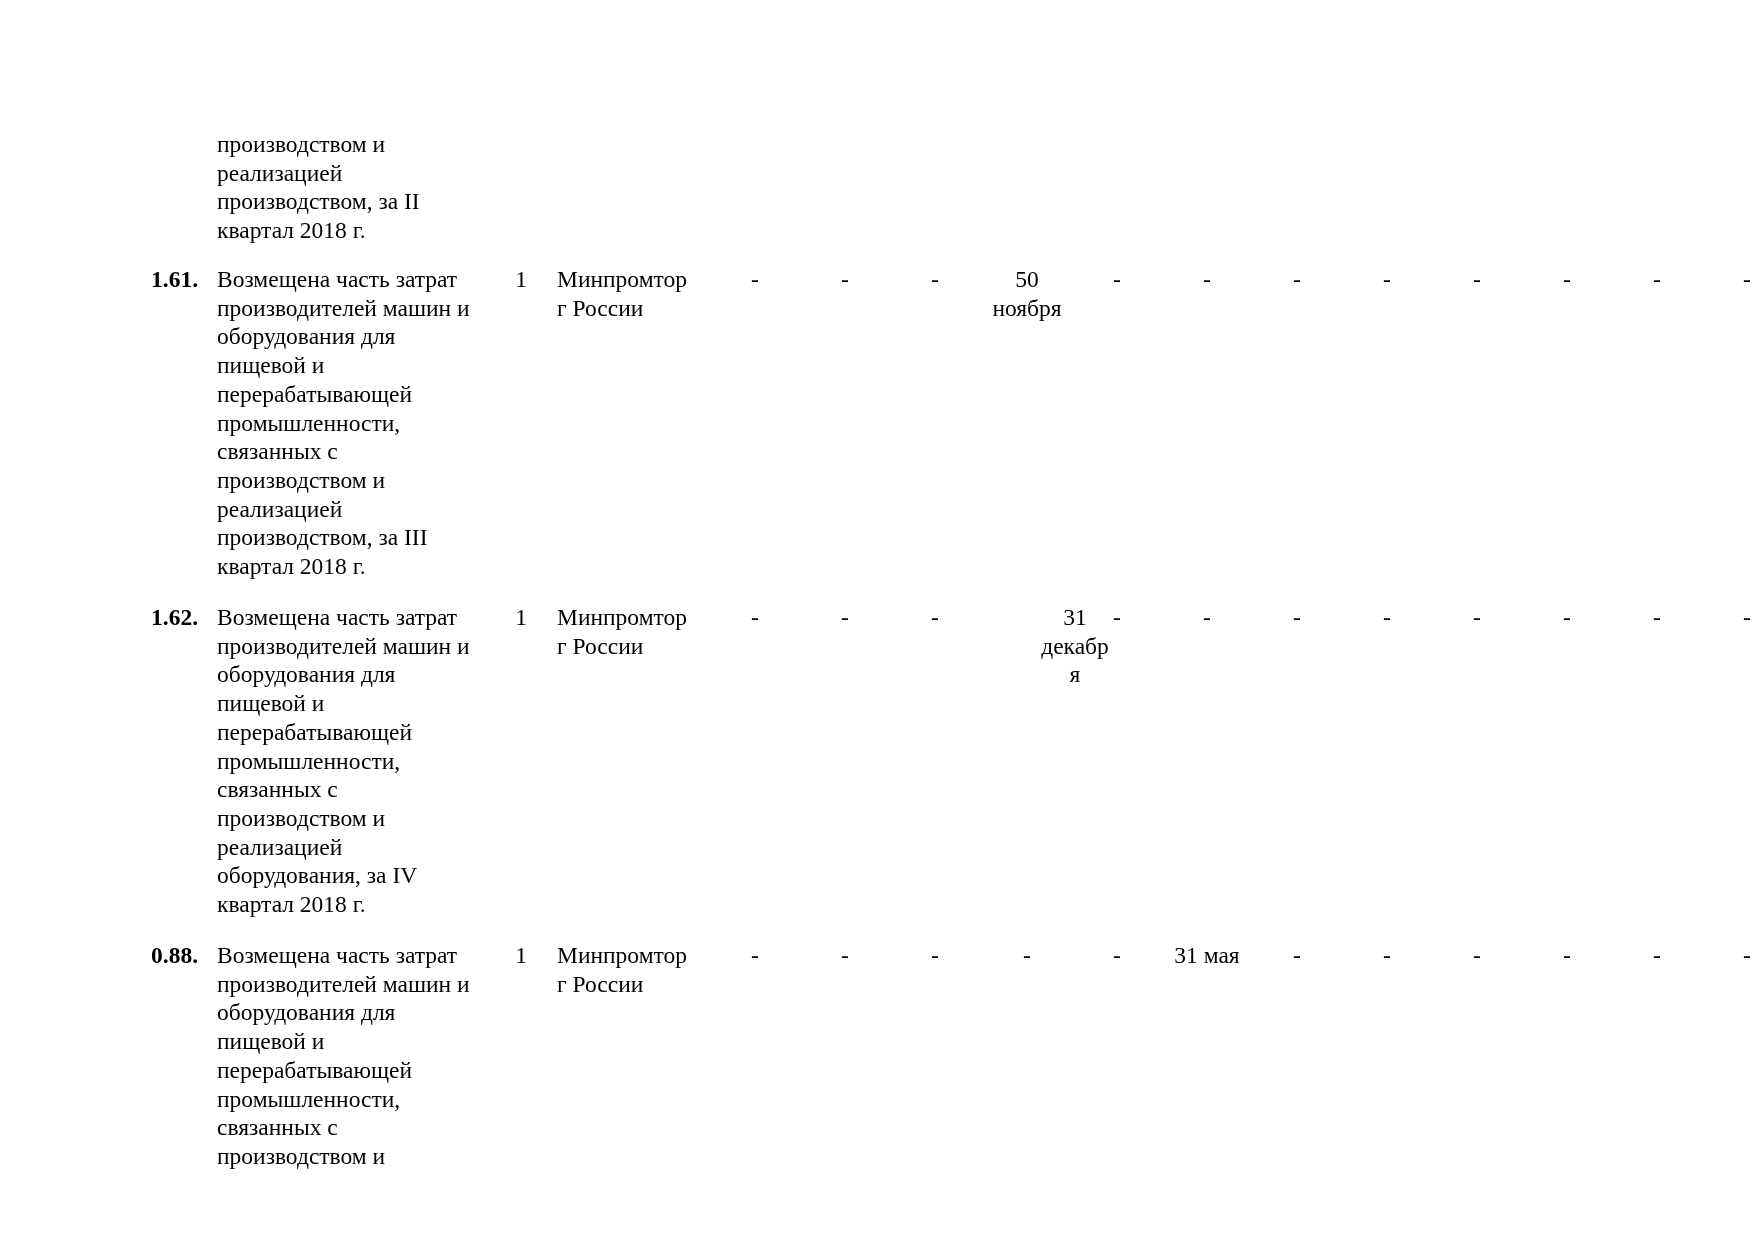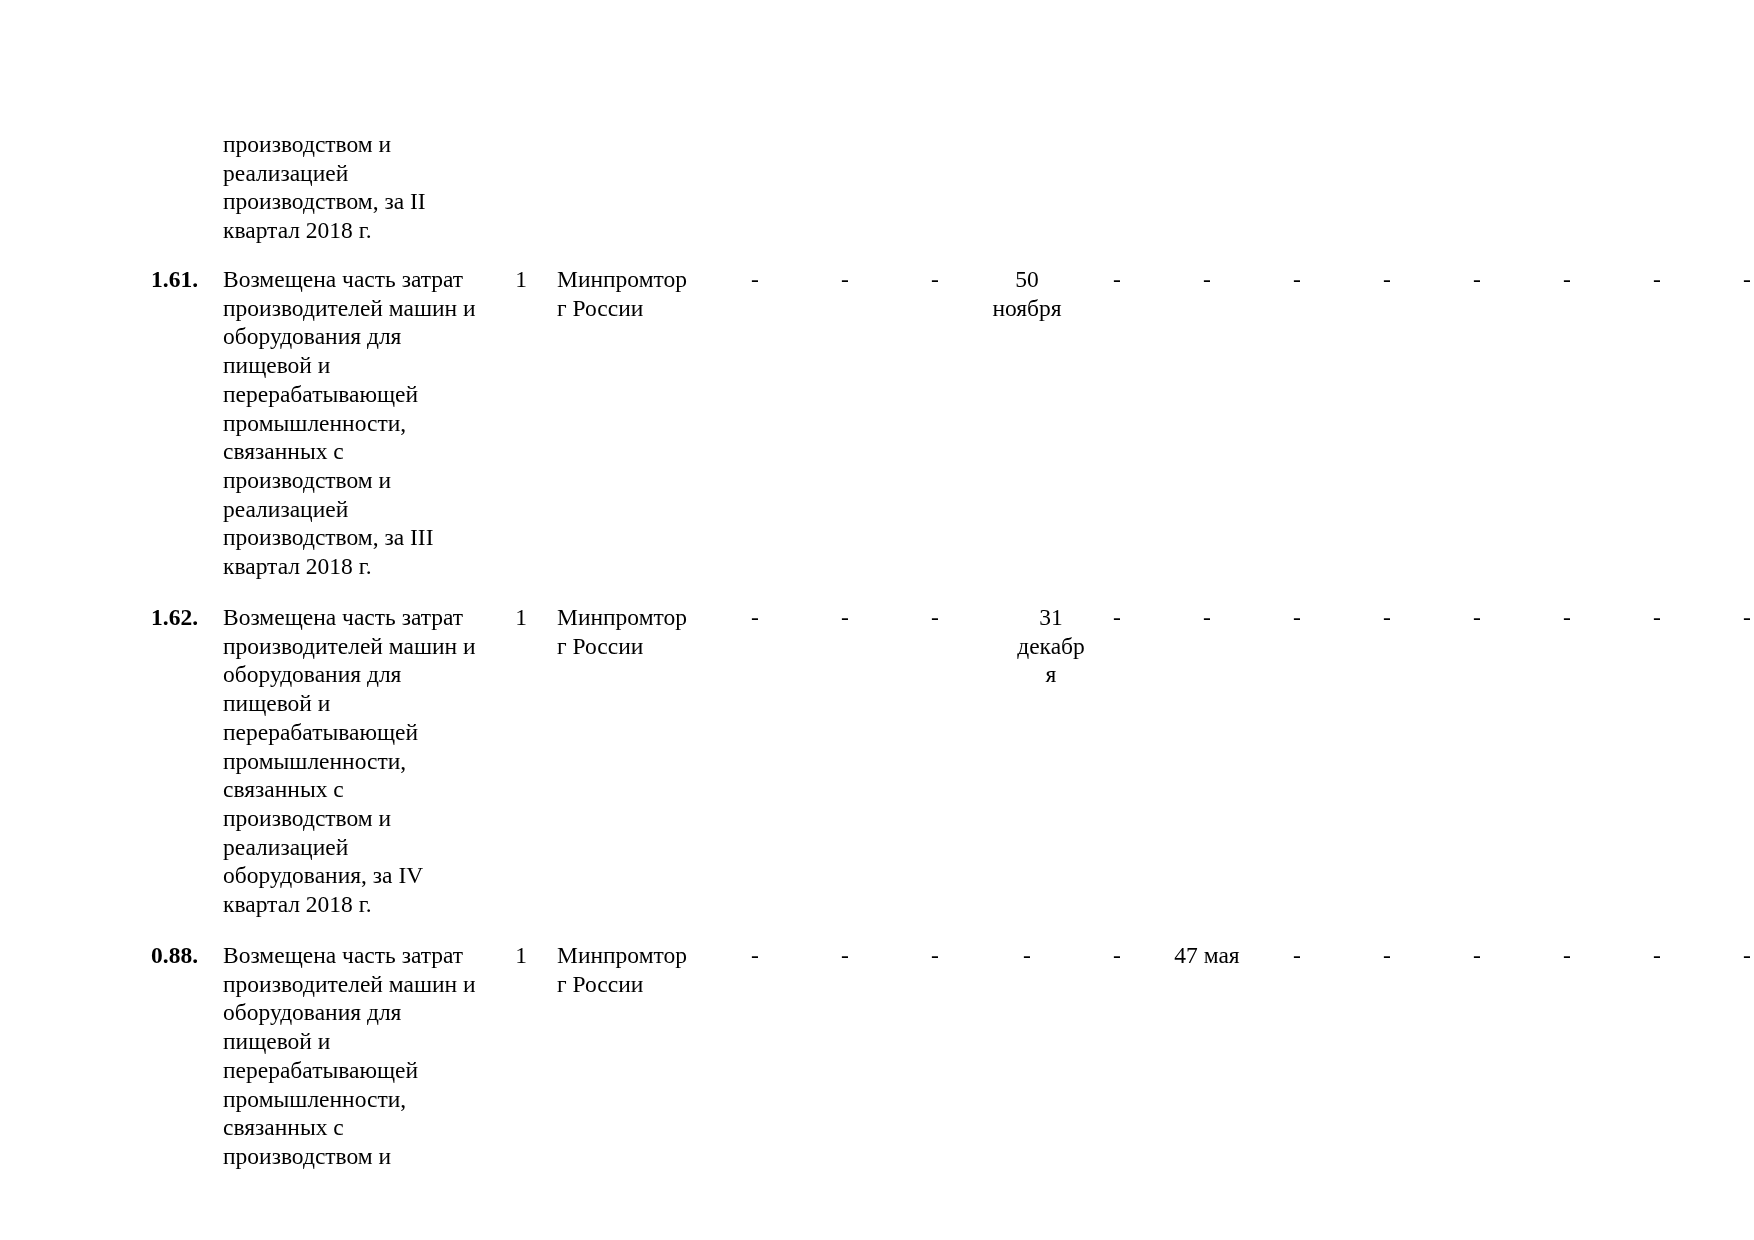--- a/index.html
+++ b/index.html
@@ -30,21 +30,21 @@
       width: 1754px;
     }
     .num {
       position: absolute;
       left: 151px;
       white-space: nowrap;
       font-weight: bold;
     }
     .desc {
       position: absolute;
-      left: 223px;
+      left: 217px;
       width: 280px;
     }
     .desc .ln {
       display: block;
       white-space: nowrap;
     }
     .qty {
       position: absolute;
       left: 508px;
       width: 26px;
@@ -164,21 +164,21 @@
     </div>
     <div class="cell" style="left:712px;">
         <span class="ln">-</span>
       </div>
     <div class="cell" style="left:802px;">
         <span class="ln">-</span>
       </div>
     <div class="cell" style="left:892px;">
         <span class="ln">-</span>
       </div>
-    <div class="cell" style="left:1008px;">
+    <div class="cell" style="left:1032px;">
       <span class="ln">31</span>
       <span class="ln">декабр</span>
       <span class="ln">я</span>
     </div>
     <div class="cell" style="left:1074px;">
         <span class="ln">-</span>
       </div>
     <div class="cell" style="left:1164px;">
         <span class="ln">-</span>
       </div>
@@ -228,21 +228,21 @@
     <div class="cell" style="left:892px;">
         <span class="ln">-</span>
       </div>
     <div class="cell" style="left:984px;">
         <span class="ln">-</span>
       </div>
     <div class="cell" style="left:1074px;">
         <span class="ln">-</span>
       </div>
     <div class="cell" style="left:1164px;">
-        <span class="ln">47 мая</span>
+        <span class="ln">31 мая</span>
       </div>
     <div class="cell" style="left:1254px;">
         <span class="ln">-</span>
       </div>
     <div class="cell" style="left:1344px;">
         <span class="ln">-</span>
       </div>
     <div class="cell" style="left:1434px;">
         <span class="ln">-</span>
       </div>

